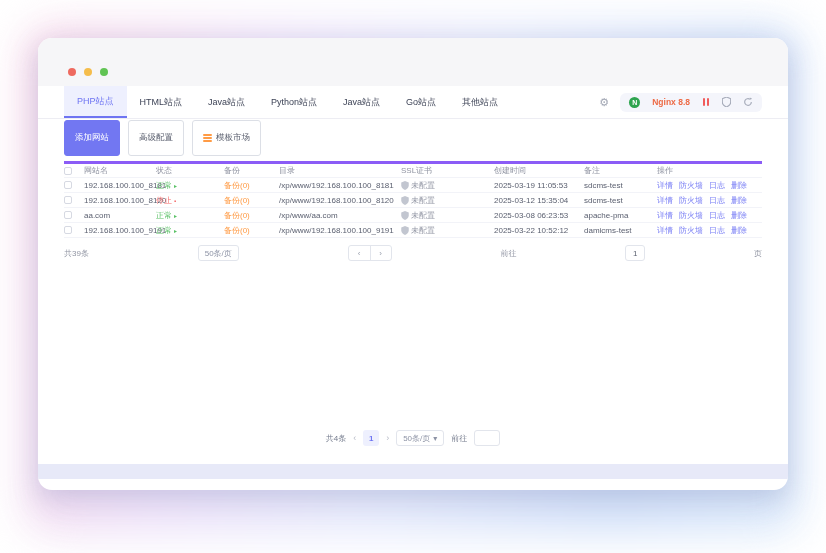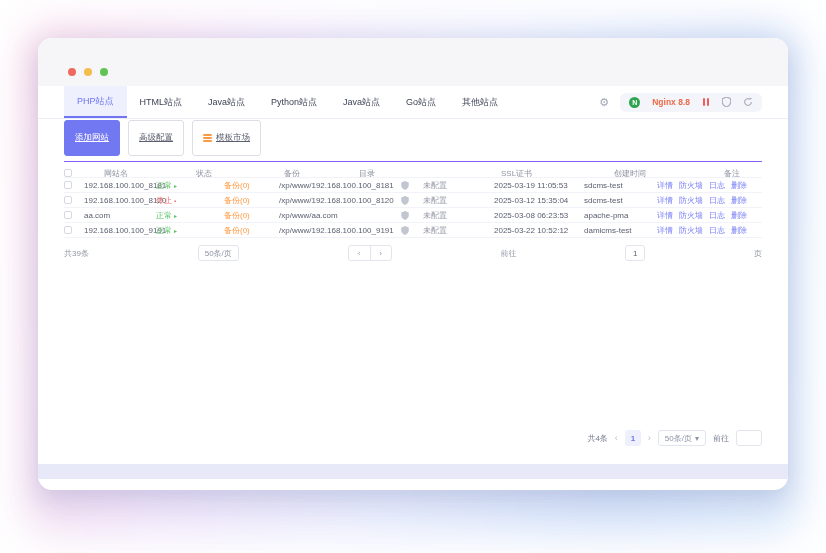--- a/index.html
+++ b/index.html
@@ -30,53 +30,53 @@
   .nginx-logo { width:11px; height:11px; border-radius:50%; background:#2ea44f; color:#fff; font-size:7px;
     font-weight:bold; display:flex; align-items:center; justify-content:center; }
   .nginx-name { font-size:8.5px; color:#ed6a45; font-weight:bold; }
   .pause { display:flex; align-items:center; }
   .pause i { display:inline-block; width:2px; height:8px; background:#f15b5b; margin:0 1px; border-radius:1px; }
   .mini-ic { display:flex; align-items:center; }
 
   .content { flex:1; display:flex; flex-direction:column; padding:8px 26px 0; min-height:0; }
   .toolbar { display:flex; align-items:center; gap:8px; height:22px; flex:none; }
   .btn { font-size:8.5px; border-radius:3px; padding:17px 10px; height:20px; display:inline-flex;
-    align-items:center; gap:4px; cursor:pointer; white-space:nowrap;text-decoration:underline; }
+    align-items:center; gap:4px; cursor:pointer; white-space:nowrap; }
   .btn.primary { background:#7277f2; color:#fff; border:1px solid #7277f2; }
   .btn.ghost { background:#fff; color:#5a5f6e; border:1px solid #dcdfe6; }
   .tpl-icon i { display:block; width:9px; height:2px; background:#ff9b45; border-radius:1px; margin:1px 0; }
   .search { margin-left:auto; width:110px; height:19px; border:1px solid #e4e7ed; border-radius:3px;
     display:flex; align-items:center; padding:0 6px; background:#fff; }
   .search input { border:0; outline:0; flex:1; min-width:0; font-size:8px; color:#606266; background:transparent; }
   .search input::placeholder { color:#bcc0cc; }
 
   .table { margin-top:12px; flex:none; }
   .trow { display:grid; grid-template-columns:20px 72px 68px 55px 122px 93px 90px 73px 1fr;
     align-items:center; height:15px; border-bottom:1px solid #f2f3f8; font-size:8px; color:#5b6070; }
-  .trow.head { height:17px; color:#9094a2; border-top:1px solid #8b5cf6;gap:20px; }
+  .trow.head { height:17px; color:#9094a2; border-top:3px solid #8b5cf6; }
   .cb { width:8px; height:8px; border:1px solid #d6d9e2; border-radius:2px; background:#fff; cursor:pointer; }
   .st-ok { color:#5cc268; } .st-stop { color:#f56c6c; }
   .st-glyph { font-size:6px; margin-left:2px; }
   .backup { color:#ff9b45; cursor:pointer; }
-  .ssl-cell { display:flex; align-items:center; gap:14px; color:#9094a2; }
+  .ssl-cell { display:flex; align-items:center; gap:2px; color:#9094a2; }
   .ops a { color:#7b80f5; margin-right:6px; font-size:8px; text-decoration:none; cursor:pointer; }
 
   .pag-top { display:flex; justify-content:space-between; align-items:center; gap:6px; margin-top:7px;
     font-size:8px; color:#9094a2; flex:none; }
   .box { border:1px solid #e2e5ec; border-radius:3px; height:16px; display:inline-flex; align-items:center;
     padding:0 6px; color:#8d93a5; background:#fff; gap:3px; }
   .arrow-group { display:inline-flex; border:1px solid #e2e5ec; border-radius:3px; height:16px; overflow:hidden; }
   .arrow-group span { width:21px; display:flex; align-items:center; justify-content:center; color:#9aa0ad; cursor:pointer; }
   .arrow-group span + span { border-left:1px solid #e2e5ec; }
   .jump-input { width:20px; height:16px; border:1px solid #e2e5ec; border-radius:3px; text-align:center;
     font-size:8px; color:#5b6070; outline:none; }
 
   .spacer { flex:1; }
 
-  .pag-bottom { display:flex; justify-content:flex-end; align-items:center; gap:7px; font-size:8px;
+  .pag-bottom { display:flex; justify-content:center; align-items:center; gap:7px; font-size:8px;
     color:#737a8c; margin-bottom:18px; flex:none; }
   .pg-arrow { color:#b6bac6; cursor:pointer; font-size:9px; }
   .page-num { min-width:16px; height:16px; background:#eef0fe; color:#6e74f2; font-weight:bold;
     border-radius:3px; display:inline-flex; align-items:center; justify-content:center; cursor:pointer; }
   .jump-input.wide { width:26px; }
 
   .footer-strip { height:15px; background:#e7e9f8; margin-bottom:11px; flex:none; }
 </style>
 </head>
 <body>

